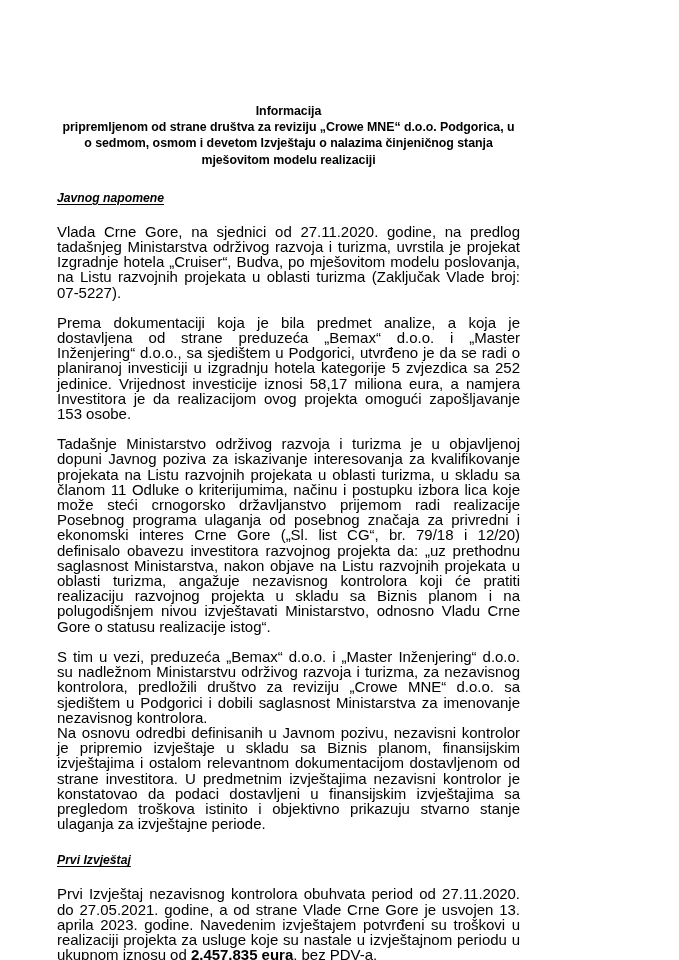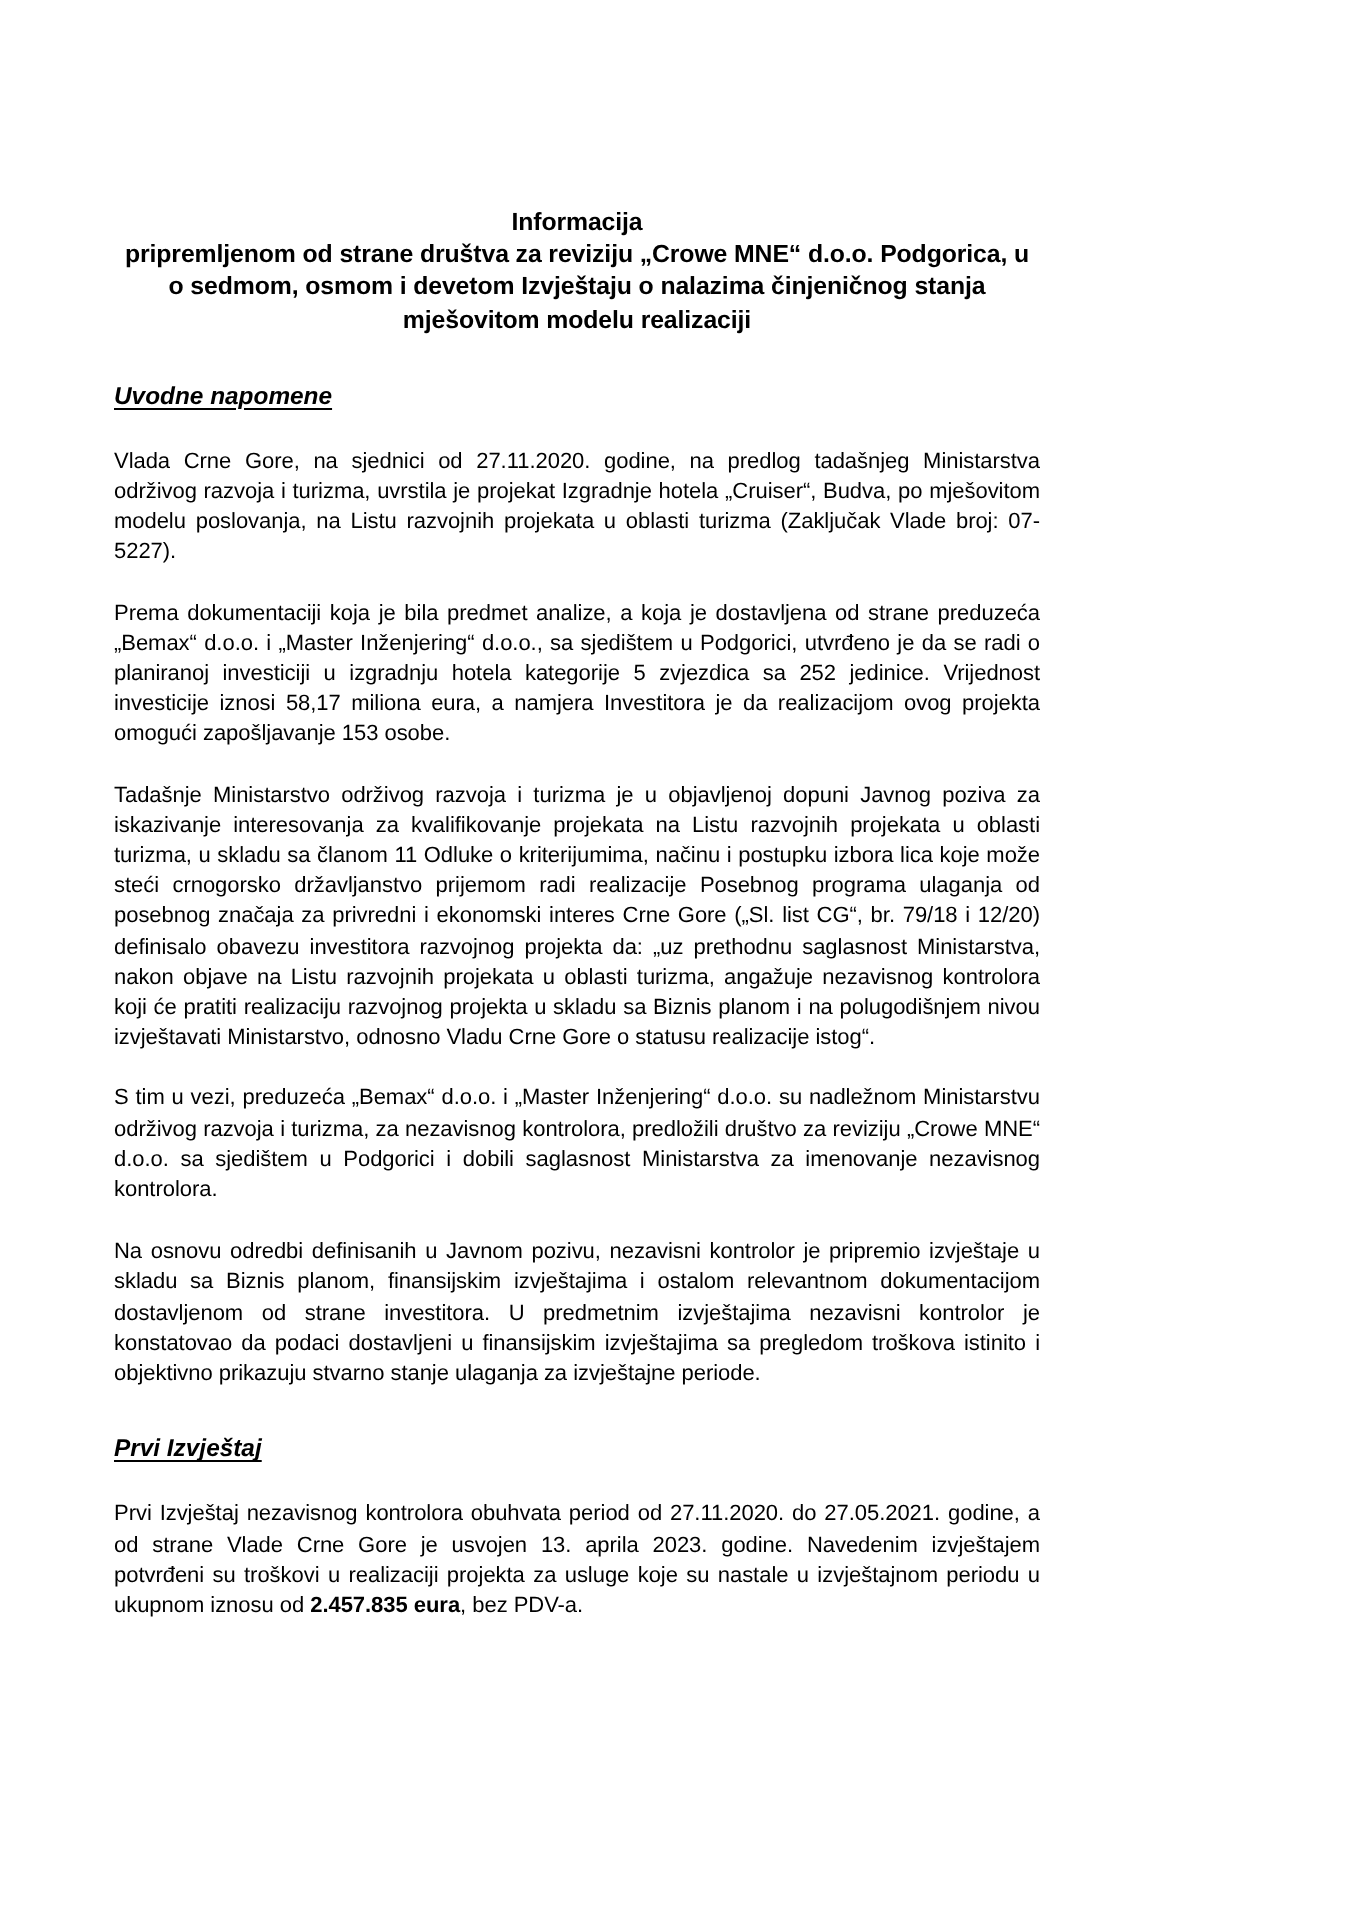--- a/index.html
+++ b/index.html
@@ -36,45 +36,45 @@
   .section-heading {
     font-size: 12.2px;
     font-weight: bold;
     font-style: italic;
     text-decoration: underline;
     text-underline-offset: 2px;
     margin: 0 0 18px 0;
     line-height: 15px;
   }
   p.body-par {
-    font-size: 11px;
+    font-size: 15px;
     line-height: 15.2px;
     text-align: justify;
     margin: 0 0 15px 0;
     letter-spacing: -0.02px;
   }
   p.body-par.tight {
-    margin-bottom: 16px;
+    margin-bottom: 0;
   }
   .spacer-md { height: 7px; }
   b, strong { font-weight: bold; }
 </style>
 </head>
 <body>
 
 <div id="page">
 
   <div class="doc-title">
     <span class="t-line">Informacija</span>
     <span class="t-line">pripremljenom od strane društva za reviziju „Crowe MNE“  d.o.o. Podgorica, u</span>
     <span class="t-line">o sedmom, osmom i devetom Izvještaju o nalazima činjeničnog stanja</span>
     <span class="t-line">mješovitom modelu realizaciji</span>
   </div>
 
-  <div class="section-heading">Uvodne napomene</div>
+  <div class="section-heading">Javnog napomene</div>
 
   <p class="body-par">Vlada Crne Gore, na sjednici od 27.11.2020. godine, na predlog tadašnjeg Ministarstva održivog razvoja i turizma, uvrstila je projekat Izgradnje hotela „Cruiser“, Budva, po mješovitom modelu poslovanja, na Listu razvojnih projekata u oblasti turizma (Zaključak Vlade broj: 07-5227).</p>
 
   <p class="body-par">Prema dokumentaciji koja je bila predmet analize, a koja je dostavljena od strane preduzeća „Bemax“ d.o.o. i „Master Inženjering“ d.o.o., sa sjedištem u Podgorici, utvrđeno je da se radi o planiranoj investiciji u izgradnju hotela kategorije 5 zvjezdica sa 252 jedinice. Vrijednost investicije iznosi 58,17 miliona eura, a namjera Investitora je da realizacijom ovog projekta omogući zapošljavanje 153 osobe.</p>
 
   <p class="body-par">Tadašnje Ministarstvo održivog razvoja i turizma je u objavljenoj dopuni Javnog poziva za iskazivanje interesovanja za kvalifikovanje projekata na Listu razvojnih projekata u oblasti turizma, u skladu sa članom 11 Odluke o kriterijumima, načinu i postupku izbora lica koje može steći crnogorsko državljanstvo prijemom radi realizacije Posebnog programa ulaganja od posebnog značaja za privredni i ekonomski interes Crne Gore („Sl. list CG“, br. 79/18 i 12/20) definisalo obavezu investitora razvojnog projekta da: „uz prethodnu saglasnost Ministarstva, nakon objave na Listu razvojnih projekata u oblasti turizma, angažuje nezavisnog kontrolora koji će pratiti realizaciju razvojnog projekta u skladu sa Biznis planom i na polugodišnjem nivou izvještavati Ministarstvo, odnosno Vladu Crne Gore o statusu realizacije istog“.</p>
 
   <p class="body-par tight">S tim u vezi, preduzeća „Bemax“ d.o.o. i „Master Inženjering“ d.o.o. su nadležnom Ministarstvu održivog razvoja i turizma, za nezavisnog kontrolora, predložili društvo za reviziju „Crowe MNE“ d.o.o. sa sjedištem u Podgorici i dobili saglasnost Ministarstva za imenovanje nezavisnog kontrolora.</p>
 
   <p class="body-par">Na osnovu odredbi definisanih u Javnom pozivu, nezavisni kontrolor je pripremio izvještaje u skladu sa Biznis planom, finansijskim izvještajima i ostalom relevantnom dokumentacijom dostavljenom od strane investitora. U predmetnim izvještajima nezavisni kontrolor je konstatovao da podaci dostavljeni u finansijskim izvještajima sa pregledom troškova istinito i objektivno prikazuju stvarno stanje ulaganja za izvještajne periode.</p>

